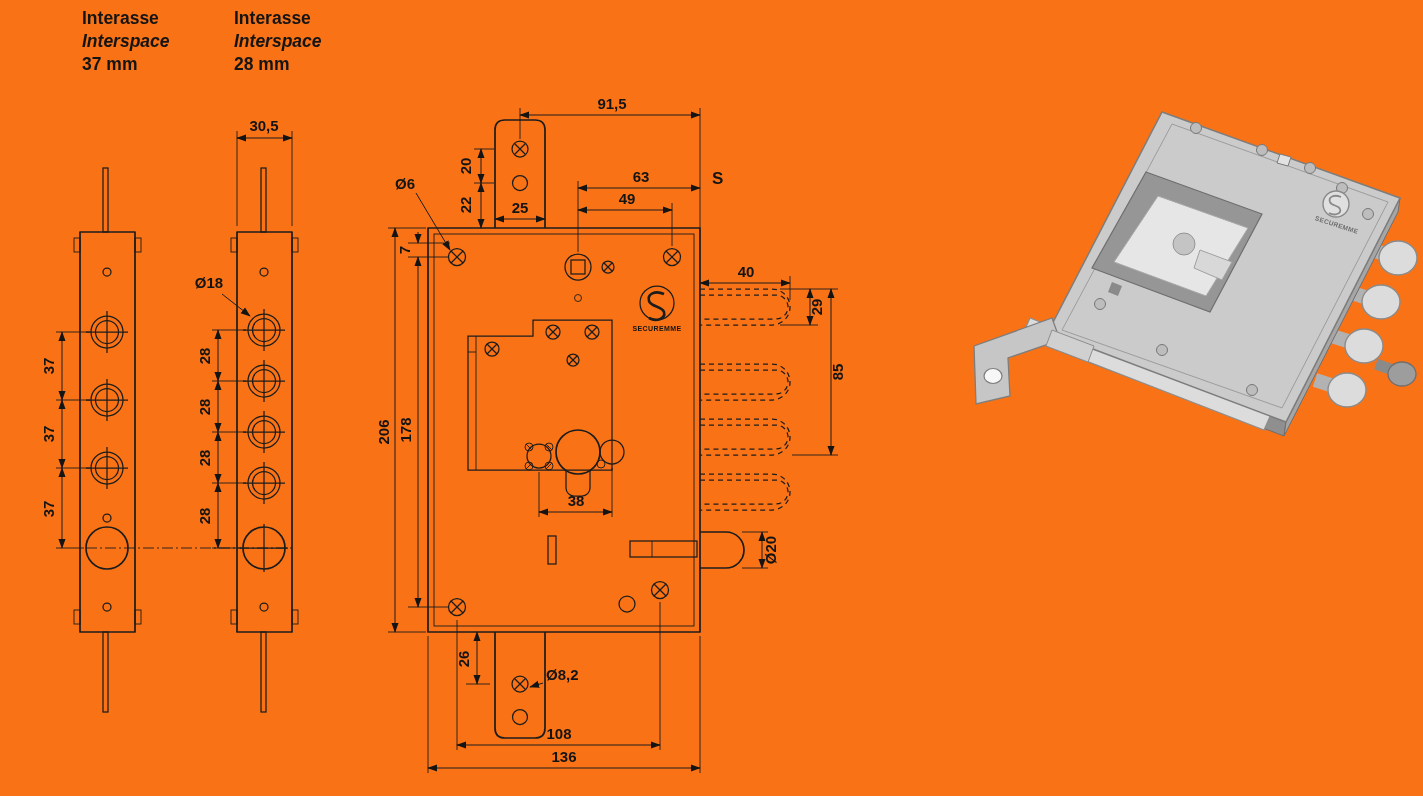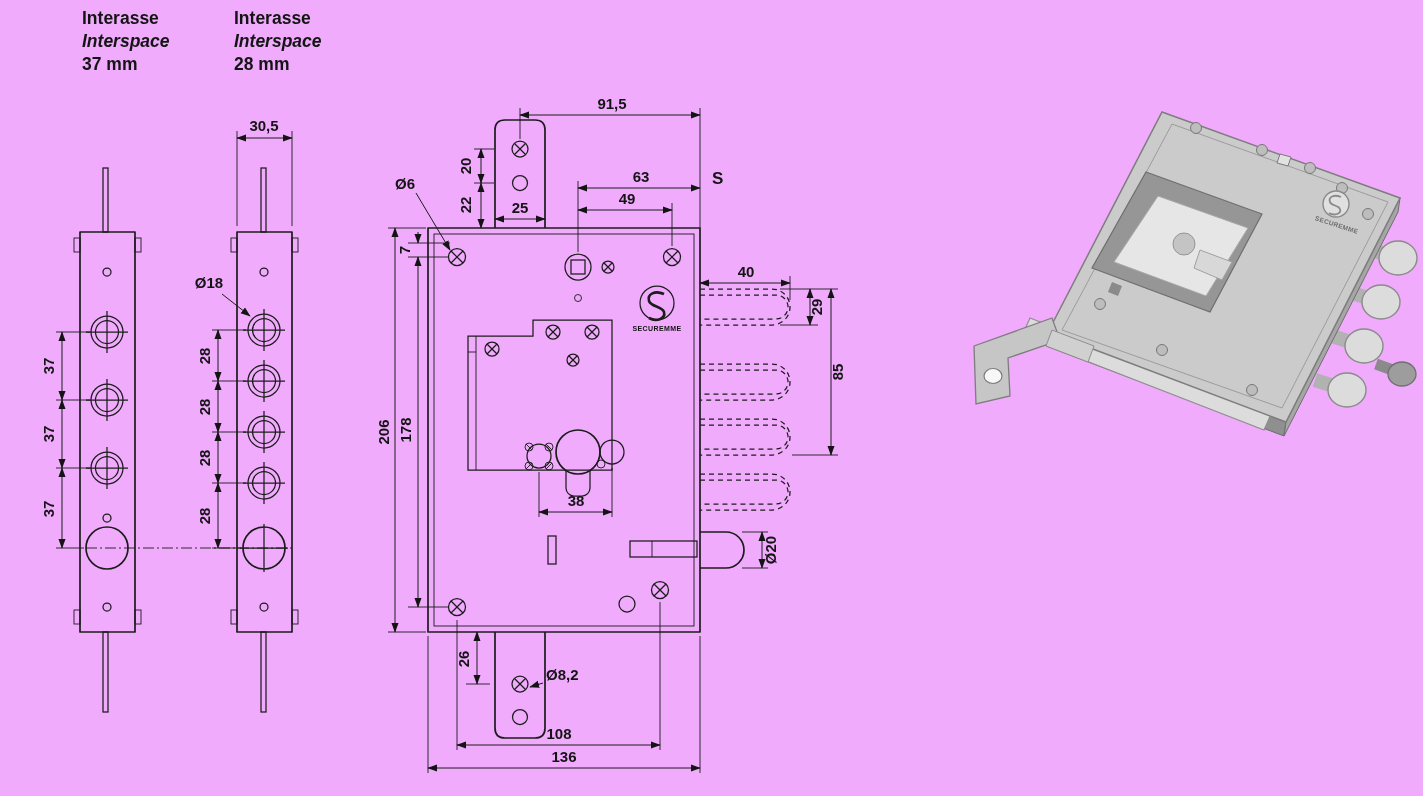--- a/index.html
+++ b/index.html
@@ -1,16 +1,16 @@
 <!DOCTYPE html>
 <html><head>
 <meta charset="utf-8">
 <style>
   html,body{margin:0;padding:0;background:#fff;}
-  .canvas{position:relative;width:1423px;height:796px;background:#f0abfc;overflow:hidden;}
+  .canvas{position:relative;width:1423px;height:796px;background:#f97316;overflow:hidden;}
   svg{display:block;}
   svg text{font-family:"Liberation Sans",sans-serif;fill:#141414;}
   .dt{font-size:15px;font-weight:600;}
   .hdr{font-size:17.5px;font-weight:700;}
   .hdr-i{font-style:italic;}
   .slabel{font-size:17px;font-weight:700;}
   .brandt{font-size:7px;font-weight:700;letter-spacing:.4px;}
   .brandt3d{font-size:6.5px;font-weight:700;fill:#6d6d6d;letter-spacing:.3px;}
   .ol{stroke:#1c1c1c;fill:none;stroke-width:1.7;stroke-linejoin:round;}
   .ml{stroke:#1c1c1c;fill:none;stroke-width:1.25;}

